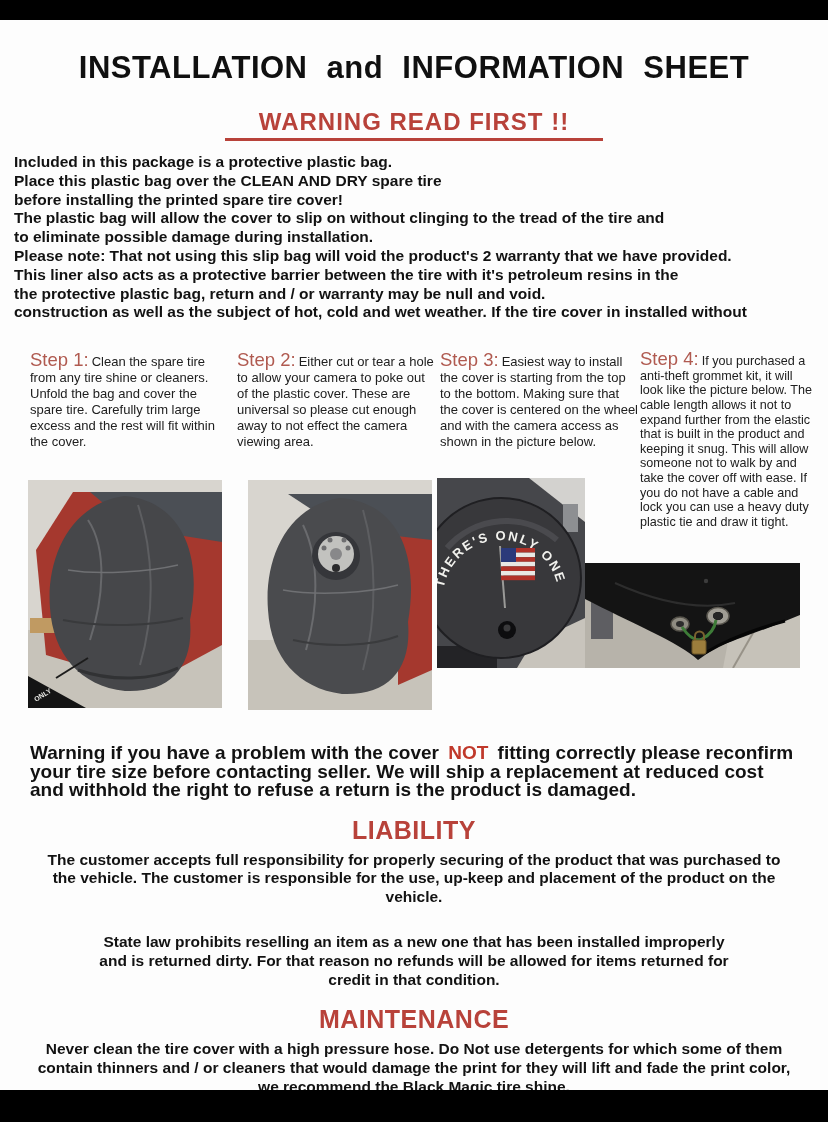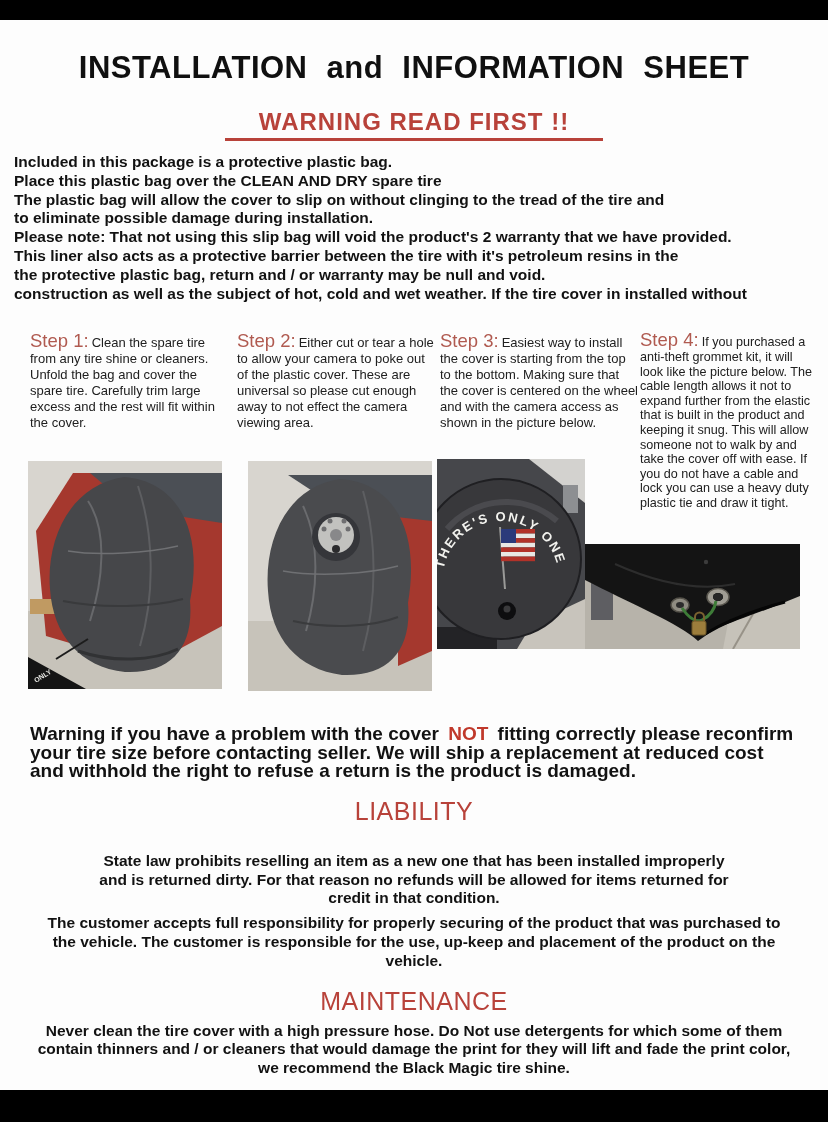--- a/index.html
+++ b/index.html
@@ -81,21 +81,21 @@
     font-size:19px;
     font-weight:bold;
     line-height:18.5px;
     color:#121212;
   }
   .note .red{color:#c0392b;margin:0 4px;}
   h2.redhead{
     margin:16px 0 0;
     text-align:center;
     font-size:25px;
-    font-weight:normal;
+    font-weight:bold;
     color:var(--accent);
     letter-spacing:.5px;
   }
   .cpara{
     margin:6px 34px 0;
     text-align:center;
     font-size:15.5px;
     font-weight:bold;
     line-height:18.8px;
     color:#121212;
@@ -127,20 +127,21 @@
 
   <h1 class="title">INSTALLATION and INFORMATION SHEET</h1>
 
   <div class="warn-wrap">
     <span class="warn">WARNING READ FIRST !!</span>
   </div>
 
   <div class="intro">
       <div>Included in this package is a protective plastic bag.</div>
       <div>Place this plastic bag over the CLEAN AND DRY spare tire</div>
+      <div>before installing the printed spare tire cover!</div>
       <div>The plastic bag will allow the cover to slip on without clinging to the tread of the tire and</div>
       <div>to eliminate possible damage during installation.</div>
       <div>Please note: That not using this slip bag will void the product's 2 warranty that we have provided.</div>
       <div>This liner also acts as a protective barrier between the tire with it's petroleum resins in the</div>
       <div>the protective plastic bag, return and / or warranty may be null and void.</div>
       <div>construction as well as the subject of hot, cold and wet weather.  If the tire cover in installed without</div>
     </div>
 
   <div class="steps">
 
@@ -254,21 +255,21 @@
           <rect x="107" y="77" width="14" height="14" rx="2" fill="#9c7d3c" stroke="#6d5627" stroke-width="1"></rect>
         </g>
       </svg>
     </div>
 
   </div>
 
   <p class="note"><span>Warning if you have a problem with the cover </span><span class="red">NOT</span><span> fitting correctly please reconfirm your tire size before contacting seller. We will ship a replacement at reduced cost and withhold the right to refuse a return is the product is damaged.</span></p>
 
   <h2 class="redhead">LIABILITY</h2>
+  <p class="cpara">The customer accepts full responsibility for properly securing of the product that was purchased to the vehicle.  The customer is responsible for the use, up-keep and placement of the product on the vehicle.</p>
   <p class="cpara narrow">State law prohibits reselling an item as a new one that has been installed improperly and is returned dirty. For that reason no refunds will be allowed for items returned for credit in that condition.</p>
-  <p class="cpara">The customer accepts full responsibility for properly securing of the product that was purchased to the vehicle.  The customer is responsible for the use, up-keep and placement of the product on the vehicle.</p>
 
   <h2 class="redhead">MAINTENANCE</h2>
   <p class="cpara">Never clean the tire cover with a high pressure hose.  Do Not  use detergents for which some of them contain thinners and / or cleaners that would damage the print for they will lift and fade the print color, we recommend the Black Magic tire shine.</p>
 
   <div class="band bottom"></div>
 
 </div>
 
 </body></html>

